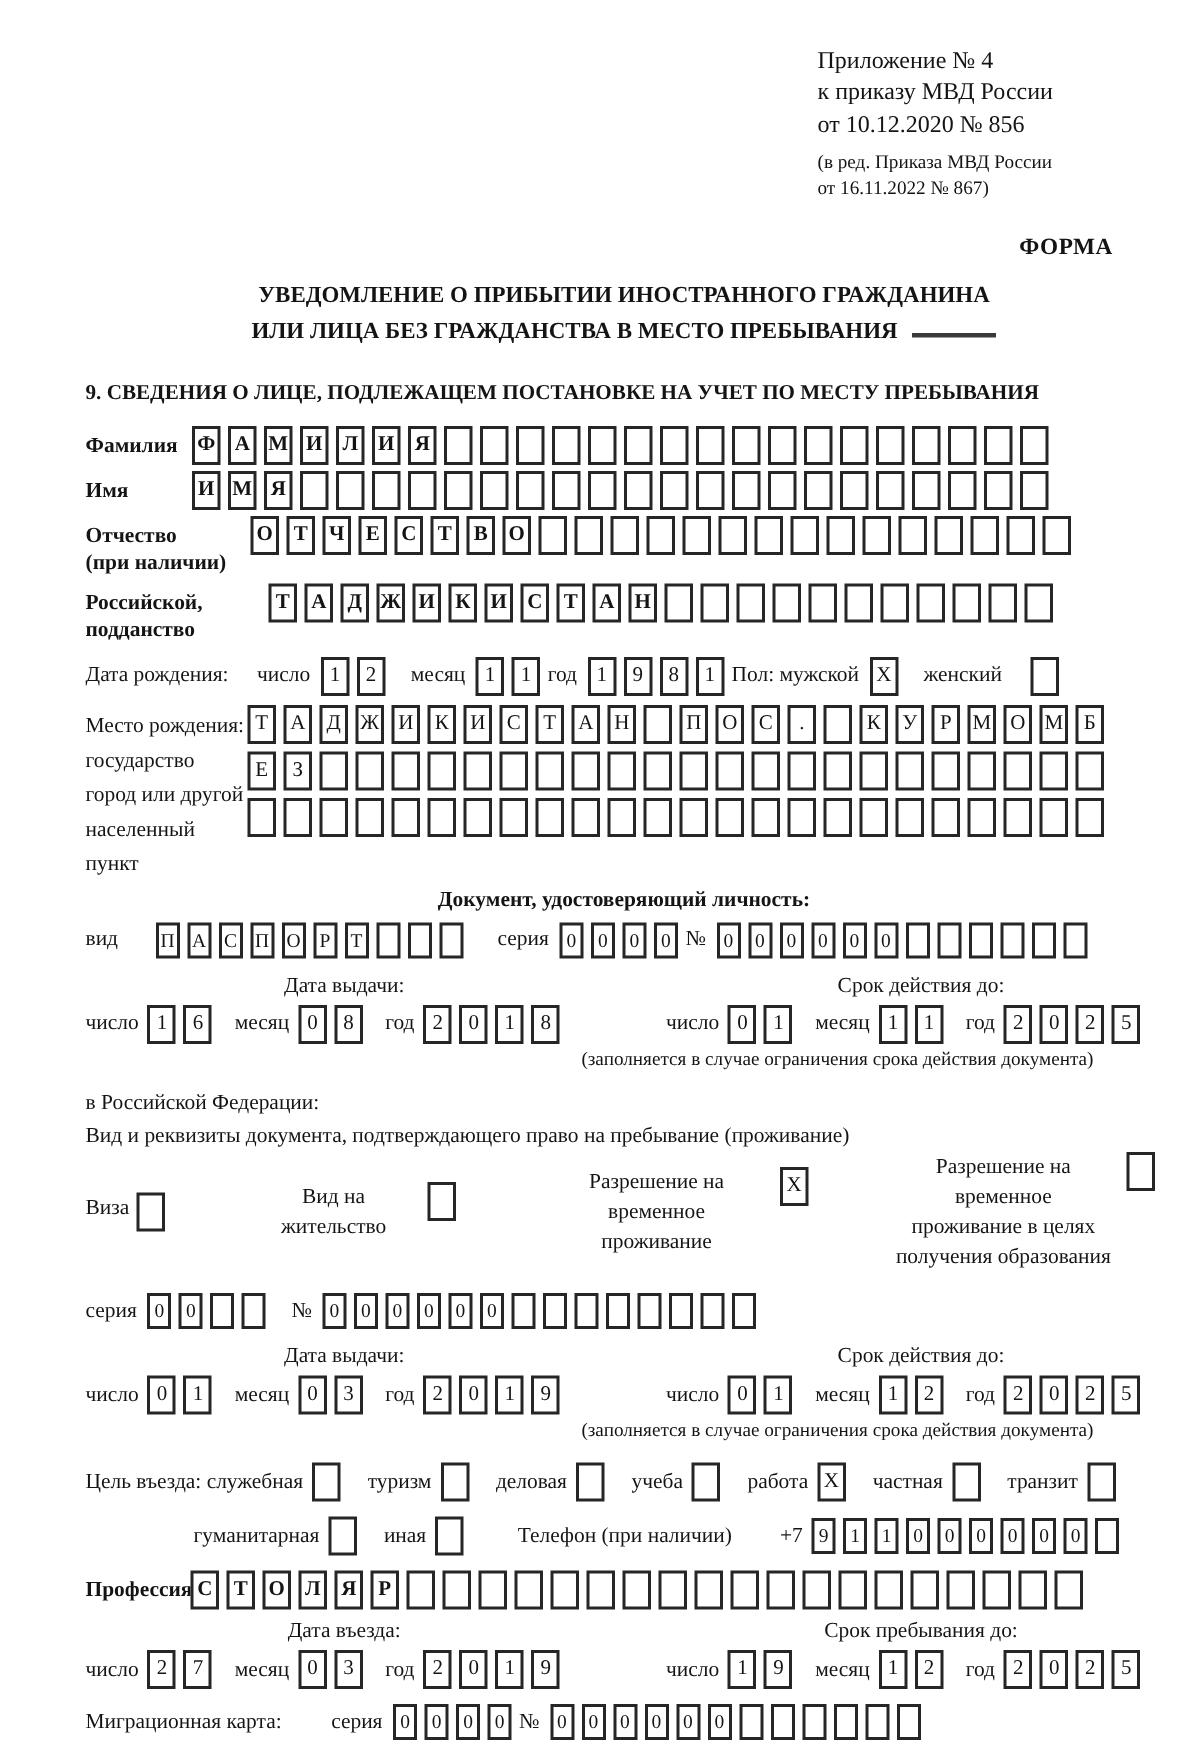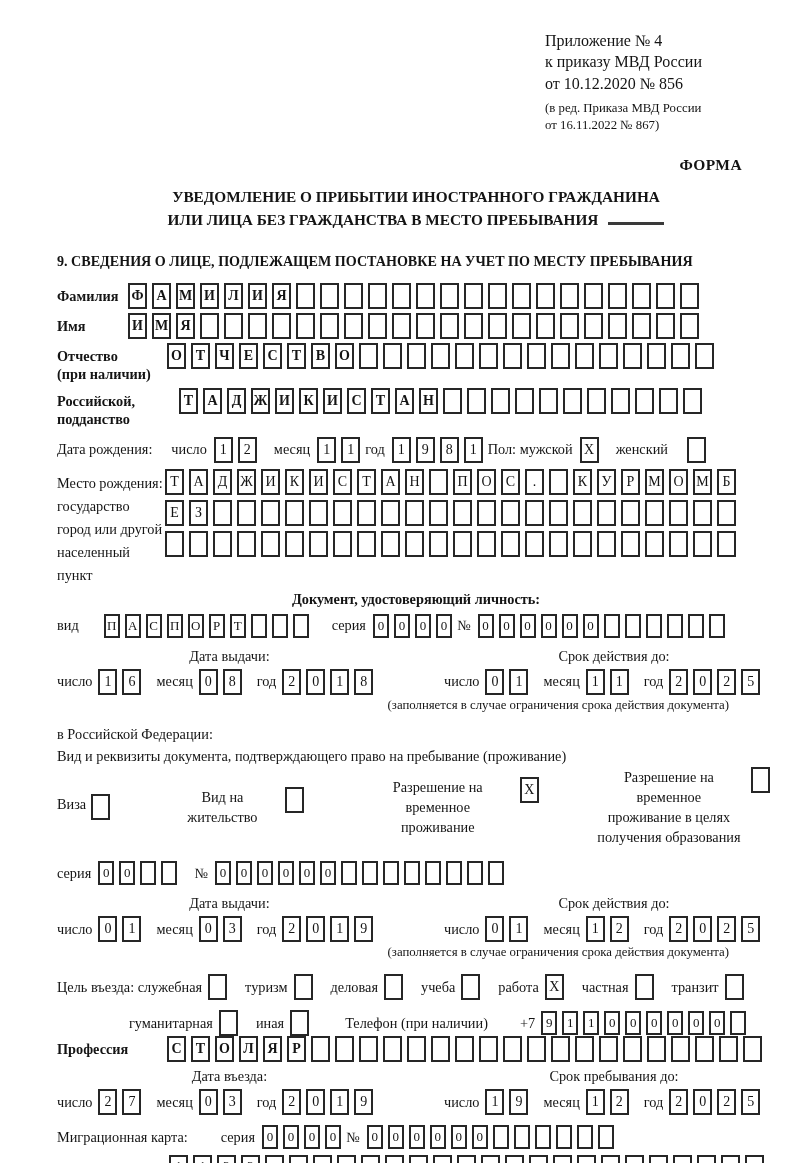--- a/index.html
+++ b/index.html
@@ -575,21 +575,21 @@
         <span class="cell">0</span>
         <span class="cell">0</span>
         <span class="cell">0</span>
         <span class="cell">0</span>
         <span class="cell">0</span>
         <span class="cell">0</span>
         <span class="cell"></span>
       </span>
   </div>
 
-  <div class="frow" style="gap:40px;">
+  <div class="frow" style="margin-top:10px;">
     <div class="flabel" style="width:70px;">Профессия</div>
     <div class="cells">
         <span class="cell">С</span>
         <span class="cell">Т</span>
         <span class="cell">О</span>
         <span class="cell">Л</span>
         <span class="cell">Я</span>
         <span class="cell">Р</span>
         <span class="cell"></span>
         <span class="cell"></span>

